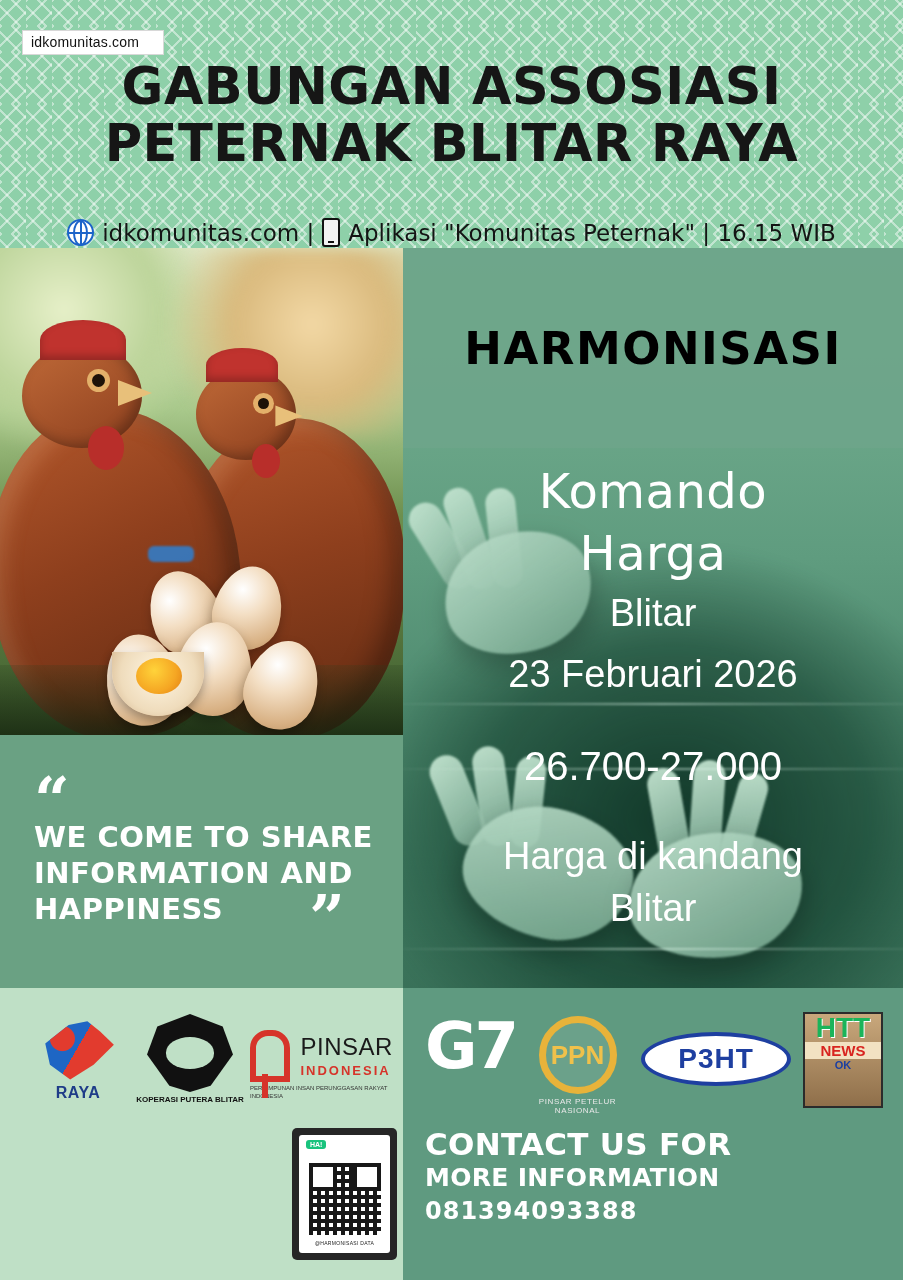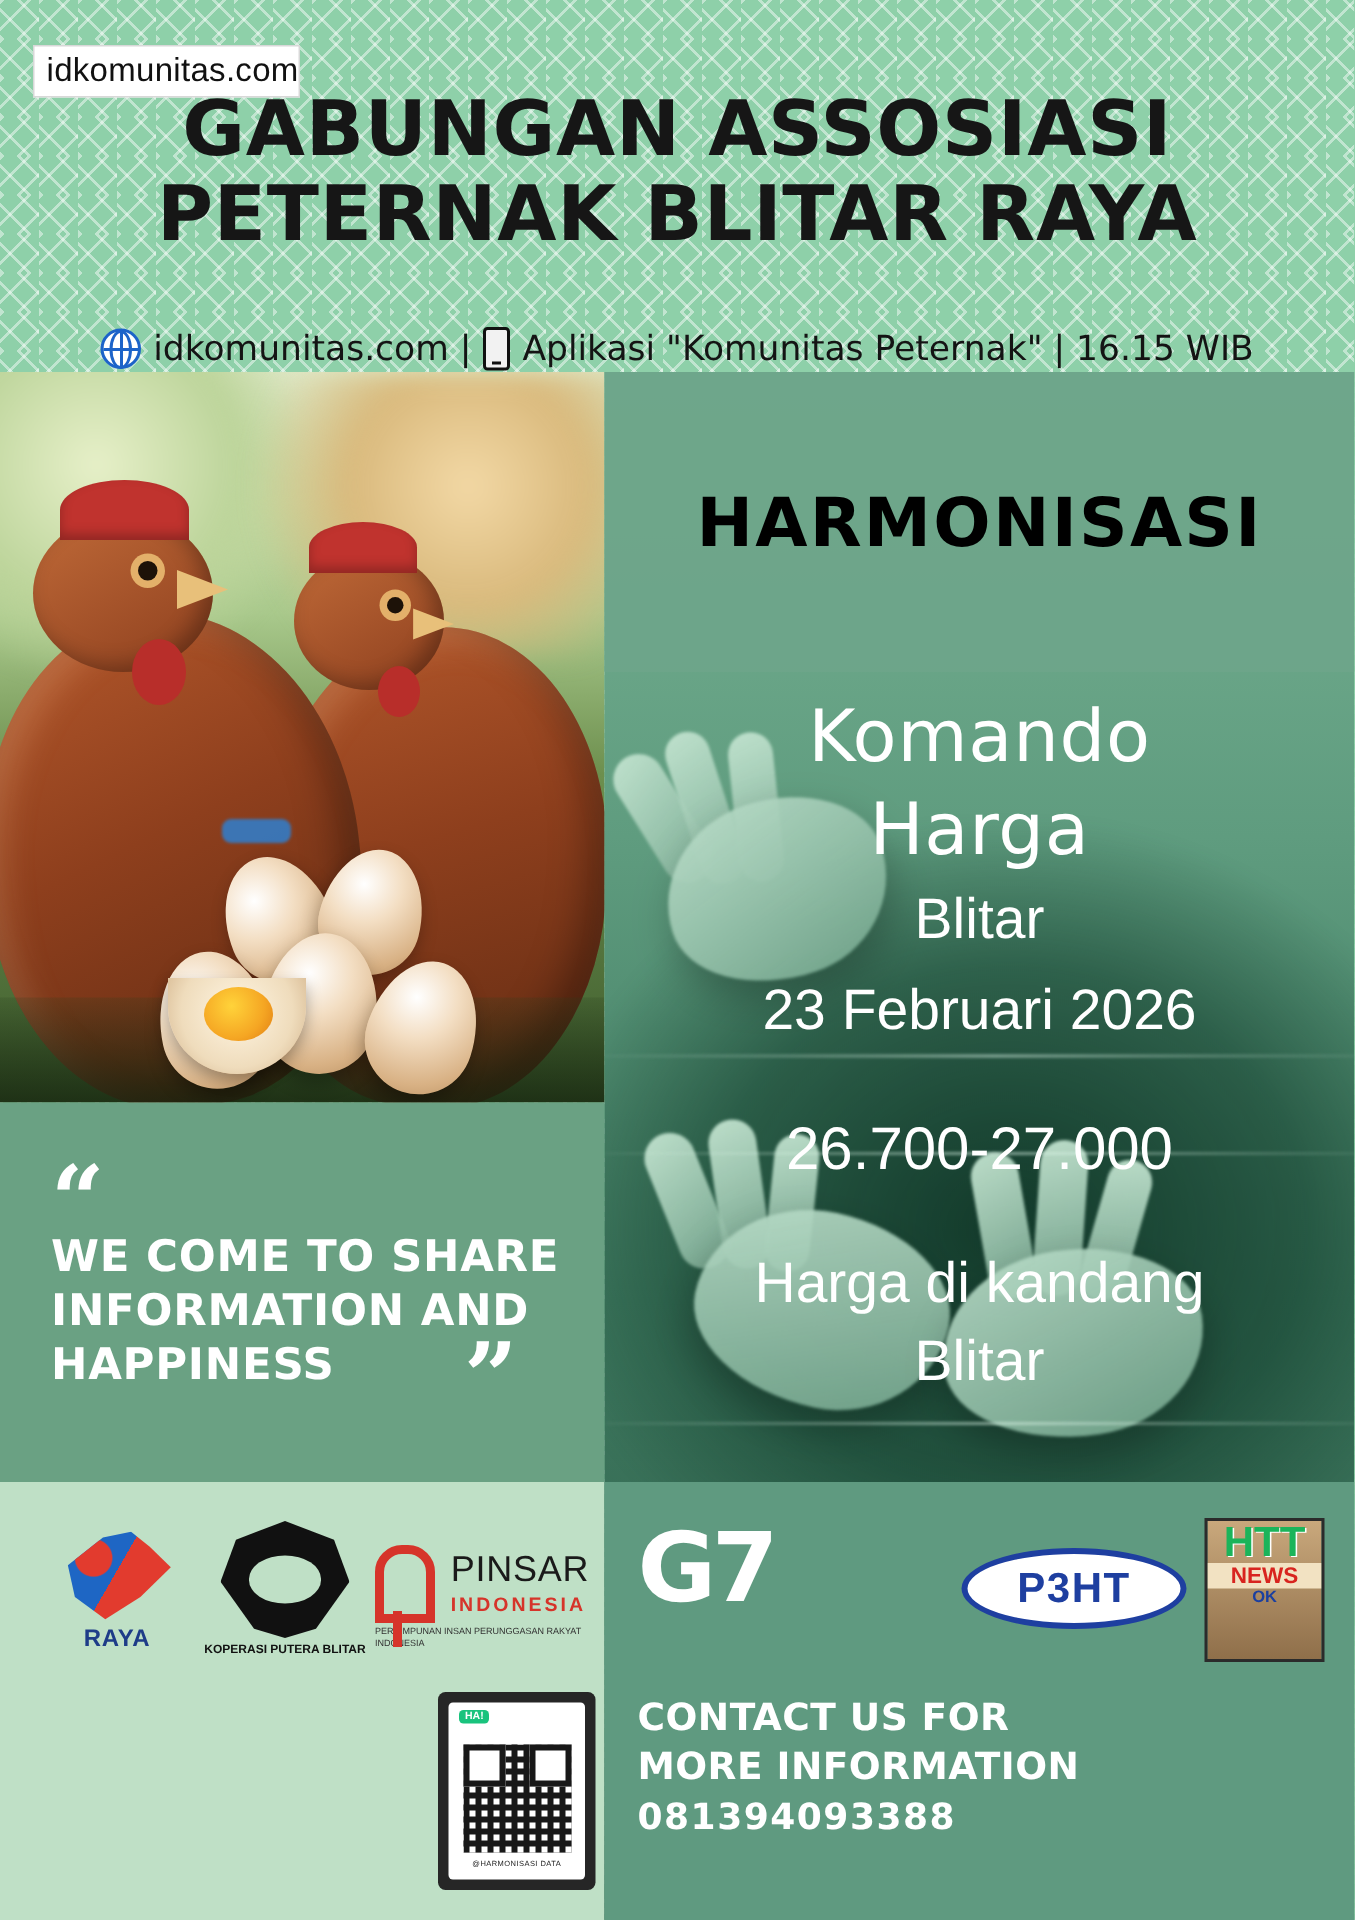--- a/index.html
+++ b/index.html
@@ -23,23 +23,23 @@
     background-image:
       repeating-linear-gradient(135deg, rgba(255,255,255,.45) 0 2px, rgba(255,255,255,0) 2px 13px),
       repeating-linear-gradient(45deg, rgba(255,255,255,.45) 0 2px, rgba(255,255,255,0) 2px 13px);
     background-size:26px 26px, 26px 26px;
   }
   
   .watermark {
     position:absolute; left:22px; top:30px;
     background:#ffffff;
     color:#111;
-    font-size:22px;
+    font-size:14px;
     letter-spacing:.2px;
-    padding:3px 0 4px 8px;
+    padding:3px 24px 4px 8px;
     border:1px solid #d8d8d8;
     z-index:40;
   }
   
   .header {
     position:absolute; left:0; top:58px; width:903px;
     text-align:center;
     z-index:20;
   }
   .header h1 {
@@ -389,21 +389,21 @@
     border:2px solid #2b2b2b; text-align:center; overflow:hidden;
   }
   .htt .t1 { font-size:28px; font-weight:bold; color:#1bb45a; line-height:28px; text-shadow:1px 1px 0 #fff; }
   .htt .t2 { font-size:15px; font-weight:bold; color:#d8241f; background:#f2e2c2; line-height:17px; }
   .htt .t3 { font-size:11px; font-weight:bold; color:#1b3fa0; line-height:13px; }
 
   .contact {
     position:absolute; left:22px; top:140px; width:460px; color:#ffffff;
     font-family:"DejaVu Sans", sans-serif; font-weight:bold;
   }
-  .contact .l1 { font-size:25px; line-height:33px; letter-spacing:.3px; }
+  .contact .l1 { font-size:31px; line-height:33px; letter-spacing:.3px; }
   .contact .l2 { font-size:25px; line-height:33px; letter-spacing:.3px; }
   .contact .l3 { font-size:24px; line-height:34px; letter-spacing:1px; }
 </style>
 </head>
 <body>
 
 <div class="poster">
   <div class="zigzag"></div>
 
   <div class="watermark">idkomunitas.com</div>
@@ -528,20 +528,24 @@
         <div class="rt-date">23 Februari 2026</div>
         <div class="rt-price">26.700-27.000</div>
         <div class="rt-harga">Harga di kandang</div>
         <div class="rt-harga2">Blitar</div>
       </div>
 
       <div class="bottom-right">
         <div class="g7">
           <div class="g7txt">G7</div>
         </div>
+        <div class="ppn">
+          <div class="ring">PPN</div>
+          <div class="lbl">PINSAR PETELUR NASIONAL</div>
+        </div>
         <div class="p3ht">P3HT</div>
         <div class="htt">
           <div class="t1">HTT</div>
           <div class="t2">NEWS</div>
           <div class="t3">OK</div>
         </div>
 
         <div class="contact">
           <div class="l1">CONTACT US FOR</div>
           <div class="l2">MORE INFORMATION</div>

